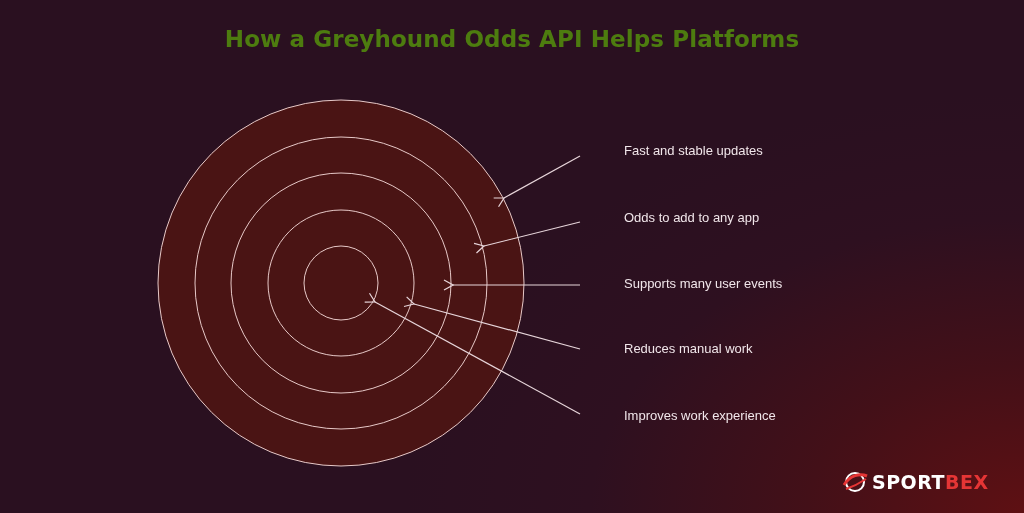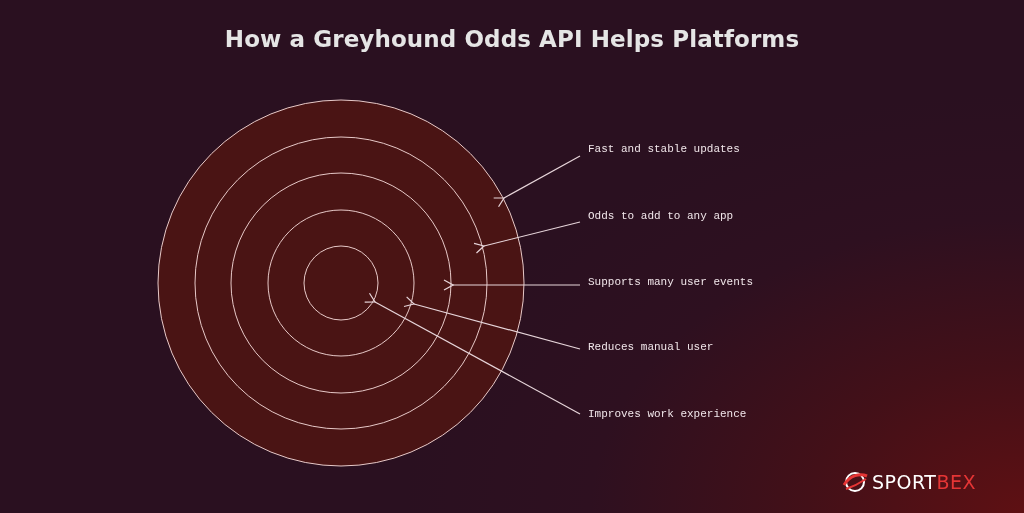--- a/index.html
+++ b/index.html
@@ -4,31 +4,31 @@
 <style>
   html, body { margin: 0; padding: 0; }
   body {
     width: 1024px; height: 513px; overflow: hidden; position: relative;
     background: radial-gradient(ellipse 620px 420px at 1024px 513px, #5e1013 0%, #431018 35%, #2e1020 70%, #2a1020 100%);
     background-color: #2b1021;
     font-family: "DejaVu Sans", sans-serif;
   }
   .title {
     position: absolute; left: 0; top: 26px; width: 1024px; text-align: center;
-    color: #e5e5e5; font-weight: bold; font-size: 23px; letter-spacing: 0.1px;
+    color: #4d7c0f; font-weight: bold; font-size: 23px; letter-spacing: 0.1px;
     font-family: "DejaVu Sans", sans-serif;
   }
   svg.diagram { position: absolute; left: 0; top: 0; }
   .label {
-    position: absolute; left: 588px; color: #f1e6ea; font-size: 11px;
-    font-family: Liberation Mono, monospace; white-space: nowrap;
+    position: absolute; left: 624px; color: #f1e6ea; font-size: 13px;
+    font-family: Liberation Sans, sans-serif; white-space: nowrap;
   }
   .logo {
     position: absolute; left: 842px; top: 470px; height: 24px;
-    display: flex; align-items: center; gap: 4px;
+    display: flex; align-items: center; gap: 4px; font-weight: bold;
   }
   .logo-text { font-family: "DejaVu Sans", sans-serif; font-size: 19px; letter-spacing: 0.5px; }
   .logo-a { color: #ffffff; }
   .logo-b { color: #e53535; }
 </style>
 </head>
 <body>
 
 <div class="title">How a Greyhound Odds API Helps Platforms</div>
 
@@ -47,21 +47,21 @@
   <line x1="580" y1="156" x2="504" y2="198" stroke="#e7d5da" stroke-width="1.2" marker-end="url(#ah)"></line>
   <line x1="580" y1="222" x2="484" y2="246" stroke="#e7d5da" stroke-width="1.2" marker-end="url(#ah)"></line>
   <line x1="580" y1="285" x2="453" y2="285" stroke="#e7d5da" stroke-width="1.2" marker-end="url(#ah)"></line>
   <line x1="580" y1="349" x2="414" y2="304" stroke="#e7d5da" stroke-width="1.2" marker-end="url(#ah)"></line>
   <line x1="580" y1="414" x2="375" y2="302" stroke="#e7d5da" stroke-width="1.2" marker-end="url(#ah)"></line>
 </svg>
 
 <div class="label" style="top:143px">Fast and stable updates</div>
 <div class="label" style="top:210px">Odds to add to any app</div>
 <div class="label" style="top:276px">Supports many user events</div>
-<div class="label" style="top:341px">Reduces manual user</div>
+<div class="label" style="top:341px">Reduces manual work</div>
 <div class="label" style="top:408px">Improves work experience</div>
 
 <div class="logo">
   <svg width="26" height="22" viewBox="0 0 26 22">
     <circle cx="13" cy="11" r="9" fill="none" stroke="#ffffff" stroke-width="2"></circle>
     <path d="M2,14 C8,4 18,2 25,5" fill="none" stroke="#e53535" stroke-width="3"></path>
     <path d="M4,18 C10,16 18,12 24,8" fill="none" stroke="#e53535" stroke-width="2"></path>
   </svg>
   <span class="logo-text"><span class="logo-a">SPORT</span><span class="logo-b">BEX</span></span>
 </div>

